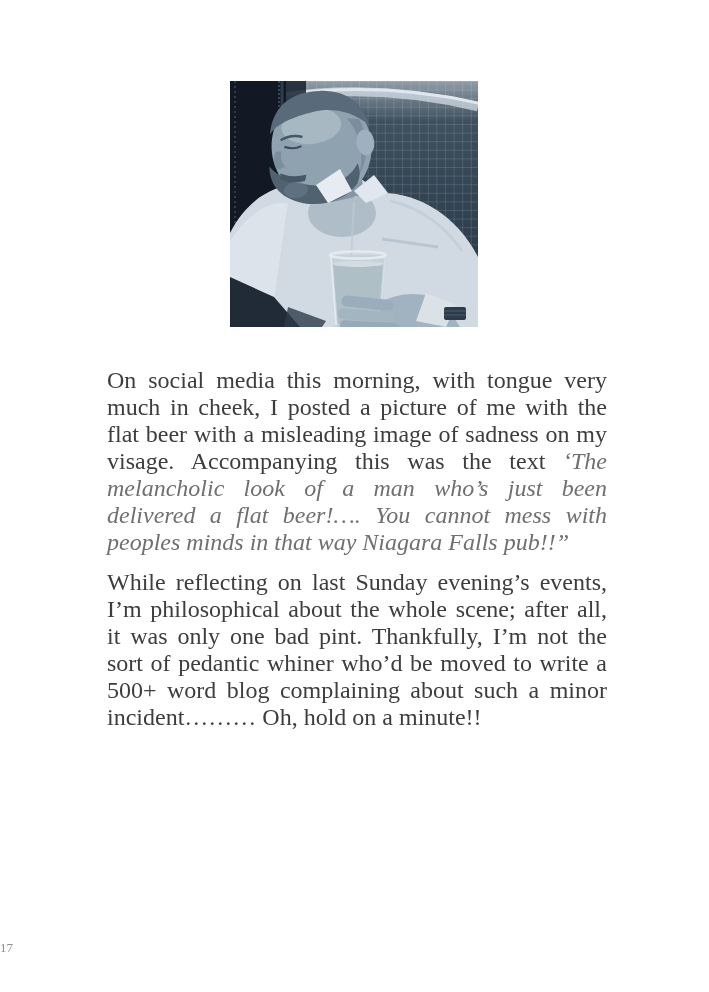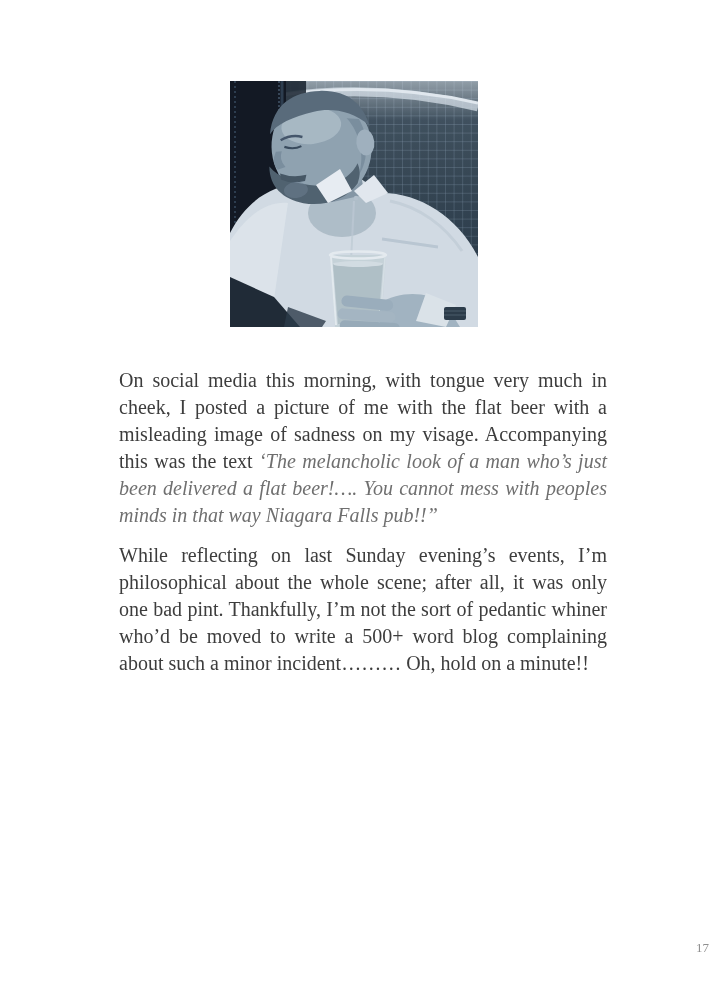--- a/index.html
+++ b/index.html
@@ -19,36 +19,36 @@
     height: 246px;
   }
   .photo-wrap svg { display: block; width: 248px; height: 246px; }
   .content {
     position: absolute;
     left: 103px;
     top: 367px;
     width: 504px;
   }
   .content p {
-    margin: 0 0 13px 16px;
-    font-size: 20px;
+    margin: 0 0 13px 4px;
+    font-size: 24px;
     line-height: 27px;
     text-align: justify;
     color: #3d3d3d;
   }
   .quote-italic {
     font-style: italic;
     color: #6f6f6f;
   }
   .page-number {
     position: absolute;
     left: 0;
     top: 940px;
     width: 709px;
-    text-align: right;
+    text-align: left;
     font-size: 13px;
     color: #8f8f8f;
   }
   
   .c-tile   { fill: var(--tile, #31424f); }
   .c-grout  { stroke: var(--grout, #7d92a2); }
   .c-shirt  { fill: var(--shirt, #d9e1e8); }
   .c-skin   { fill: var(--skin, #93a6b3); }
   .c-beer   { fill: var(--beer, #b5c4ca); }
   .c-panel  { fill: var(--dark-panel, #10161f); }

